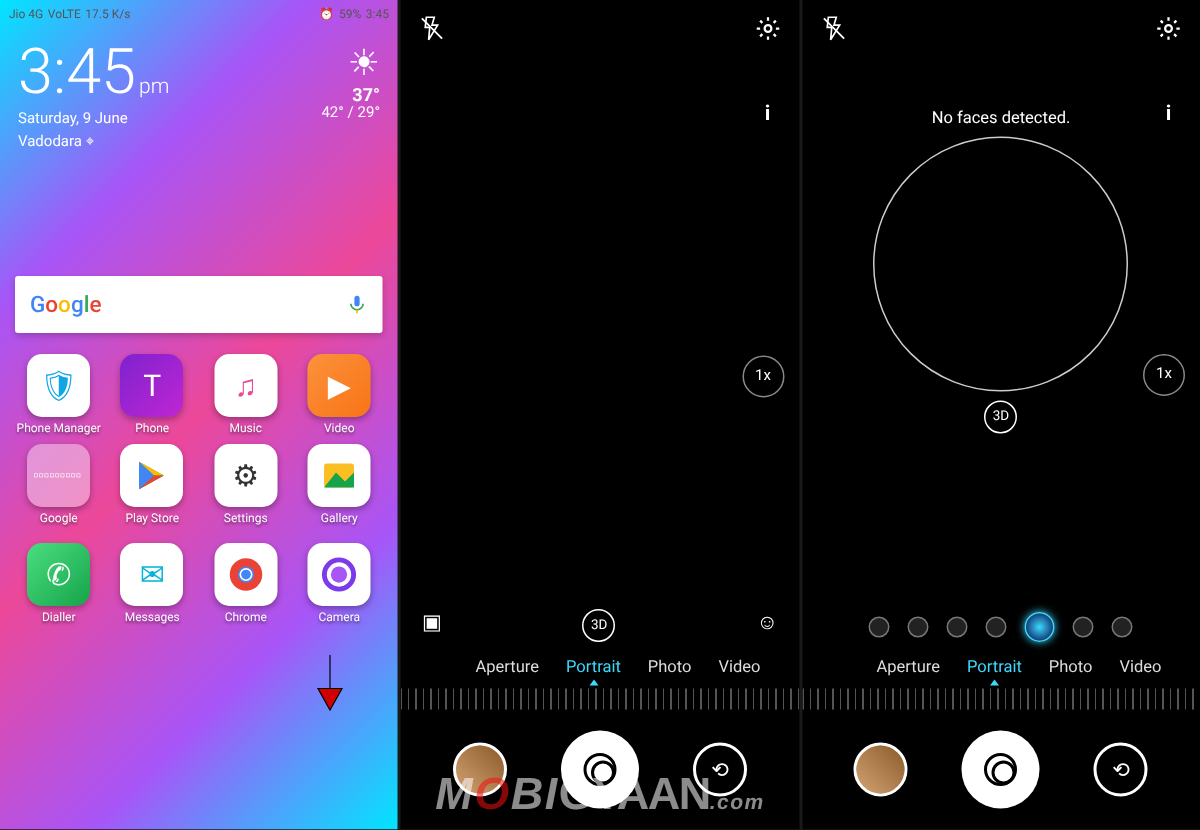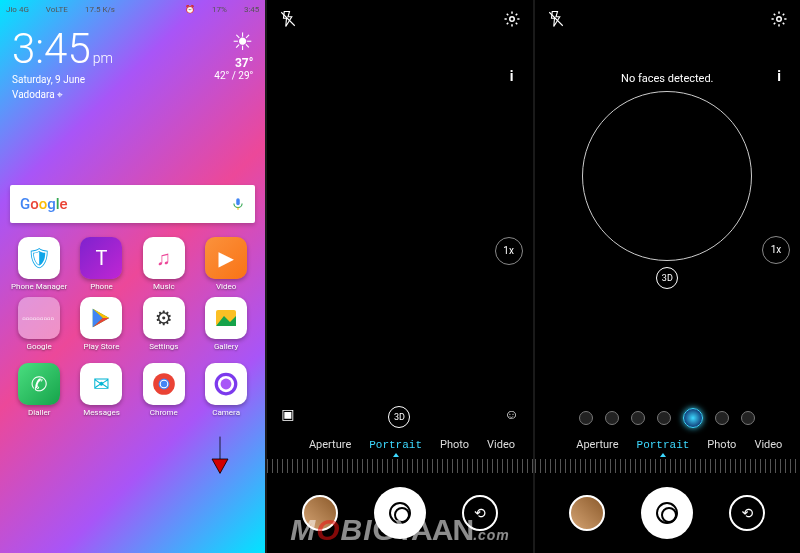--- a/index.html
+++ b/index.html
@@ -26,21 +26,21 @@
   }
   .status-bar {
     height: 18px;
     display: flex;
     align-items: center;
     padding: 0 6px;
     font-size: 8px;
     color: #555;
     justify-content: space-between;
   }
-  .status-left, .status-right { display: flex; gap: 17px; align-items: flex-end; }
+  .status-left, .status-right { display: flex; gap: 3px; align-items: flex-end; }
   .clock-widget {
     padding: 10px 12px 4px 12px;
     color: #fff;
     display: flex;
     justify-content: space-between;
     align-items: flex-start;
   }
   .clock-time { font-size: 42px; font-weight: 300; line-height: 1; display:flex; align-items:baseline; gap:2px;}
   .ampm { font-size: 14px; }
   .clock-date { font-size: 10px; margin-top: 4px; }
@@ -161,21 +161,21 @@
     width:20px;height:20px;
   }
   .effect-row-icons {
     display:flex; justify-content:space-between; padding: 0 14px; margin-top: 10px;
     color:#fff; font-size: 14px;
   }
   .mode-strip {
     display:flex; gap: 18px; justify-content:center; align-items:center;
     margin-top: 10px; font-size: 11px; color:#ddd;padding-left:24px;
   }
-  .mode-strip .active { color:#3dd9ff; position:relative;font-family:Liberation Mono, monospace; }
+  .mode-strip .active { color:#3dd9ff; position:relative; }
   .mode-strip .active::after {
     content:""; position:absolute; bottom:-6px; left:50%; transform:translateX(-50%);
     border-left:3px solid transparent; border-right:3px solid transparent;
     border-bottom:4px solid #3dd9ff;
   }
   .ruler {
     height: 14px;
     margin-top: 8px;
     background: repeating-linear-gradient(90deg,#555 0,#555 1px,transparent 1px,transparent 5px);
     position:relative;
@@ -221,21 +221,21 @@
 
 <div class="panel home">
   <div class="status-bar">
     <div class="status-left">
       <span>Jio 4G</span>
       <span>VoLTE</span>
       <span>17.5 K/s</span>
     </div>
     <div class="status-right">
       <span>⏰</span>
-      <span>17%</span>
+      <span>59%</span>
       <span>3:45</span>
     </div>
   </div>
 
   <div class="clock-widget">
     <div>
       <div class="clock-time">
         <span>3:45</span>
         <span class="ampm">pm</span>
       </div>

